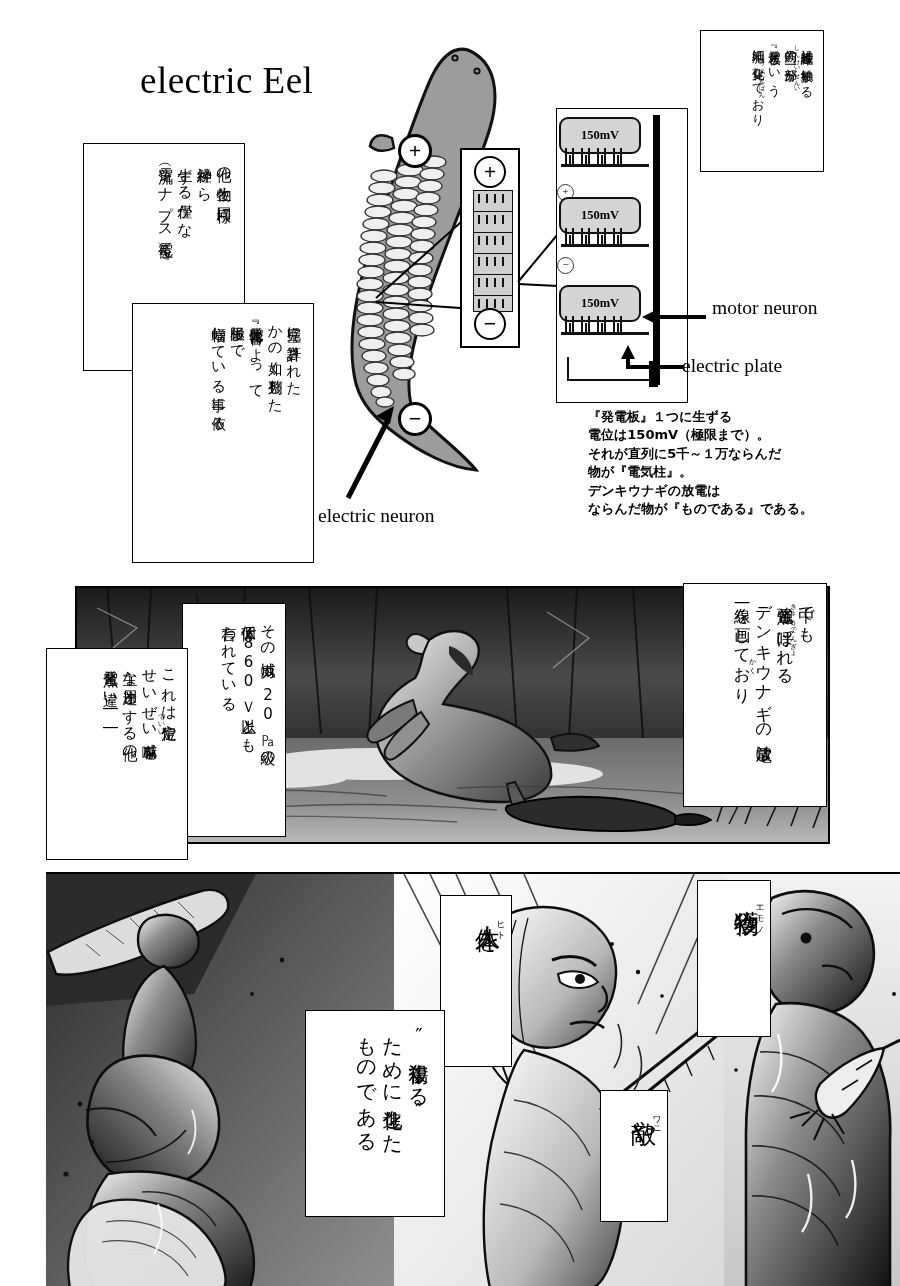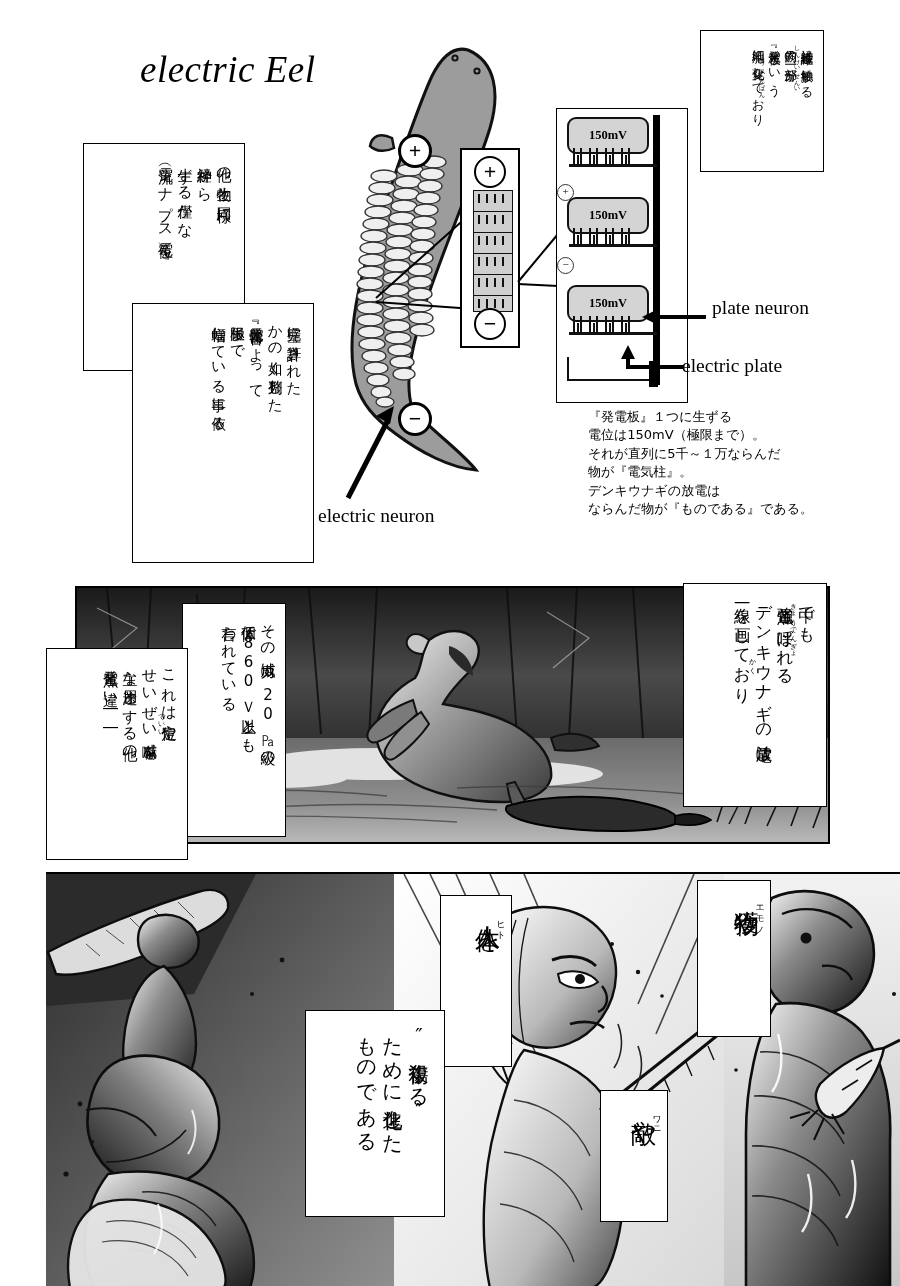--- a/index.html
+++ b/index.html
@@ -9,21 +9,21 @@
   .page{position:absolute;inset:0;background:#ffffff;}
 
   
   .abs{position:absolute;box-sizing:border-box;}
   .vtext{writing-mode:vertical-rl;text-orientation:upright;}
   .jp{font-family:"DejaVu Sans","Liberation Sans",sans-serif;}
   .serif{font-family:"Liberation Serif","DejaVu Serif",serif;}
 
   
   #panel1{left:0;top:0;width:900px;height:568px;background:#fff;}
-  #title-eel{left:140px;top:48px;font-size:37px;letter-spacing:.5px;font-style:italic;}
+  #title-eel{left:140px;top:59px;font-size:37px;letter-spacing:.5px;}
 
   
   #eel-wrap{left:300px;top:36px;width:220px;height:470px;}
 
   
   #plate-col{left:460px;top:148px;width:60px;height:200px;border:2.5px solid #000;background:#fff;}
   #plate-col .plus,#plate-col .minus{
      position:absolute;left:50%;transform:translateX(-50%);
      width:28px;height:28px;border:2.5px solid #000;border-radius:50%;background:#fff;}
   #plate-col .plus{top:6px;}
@@ -32,21 +32,21 @@
        font-size:22px;line-height:1;font-weight:bold;}
   #plate-stack{position:absolute;left:11px;top:40px;width:38px;height:120px;
        background:#cfcfcf;border:1.5px solid #111;}
   #plate-stack .row{position:relative;height:20px;border-bottom:1.5px solid #111;}
   #plate-stack .row:last-child{border-bottom:none;}
   #plate-stack .row i{position:absolute;top:3px;width:1.5px;height:9px;background:#111;}
 
   
   #schem{left:556px;top:108px;width:132px;height:295px;border:1.5px solid #000;background:#fff;}
   #bus{position:absolute;left:96px;top:6px;width:7px;height:270px;background:#000;}
-  .cell{position:absolute;left:10px;width:78px;height:60px;}
+  .cell{position:absolute;left:2px;width:78px;height:60px;}
   .cell .body{position:absolute;left:0;top:0;width:78px;height:33px;
        background:#d4d4d4;border:2px solid #111;border-radius:9px;
        display:flex;align-items:center;justify-content:center;
        font-size:12.5px;font-weight:bold;}
   .cell .comb{position:absolute;left:4px;top:31px;width:70px;height:16px;}
   .cell .comb i{position:absolute;top:0;width:5px;height:16px;
        border-left:2.5px solid #111;border-right:2.5px solid #111;border-bottom:2.5px solid #111;}
   .cell .base{position:absolute;left:2px;top:47px;width:88px;height:3px;background:#111;}
   .cell .ticks i{position:absolute;top:-9px;width:1.6px;height:9px;background:#111;}
   .minicirc{position:absolute;width:15px;height:15px;border:1.3px solid #333;border-radius:50%;
@@ -61,21 +61,21 @@
   #tb-left2{left:132px;top:303px;width:180px;height:258px;}
   #tb-right1{left:700px;top:30px;width:122px;height:140px;}
 
   .vcol{writing-mode:vertical-rl;text-orientation:upright;
         font-family:"DejaVu Sans","Liberation Sans",sans-serif;
         line-height:1.30;letter-spacing:1px;}
 
   
   #cap1{left:588px;top:408px;width:250px;
         font-family:"DejaVu Sans","Liberation Sans",sans-serif;
-        font-size:13px;font-weight:normal;line-height:1.42;}
+        font-size:13px;font-weight:bold;line-height:1.42;}
 
   
   #panel2{left:75px;top:586px;width:755px;height:258px;border:2px solid #000;overflow:hidden;}
   .art2{position:absolute;inset:0;}
   #tb-p2-right{left:683px;top:583px;width:142px;height:222px;}
   #tb-p2-a{left:182px;top:603px;width:102px;height:232px;}
   #tb-p2-b{left:46px;top:648px;width:140px;height:210px;}
   #footnote{left:186px;top:850px;width:460px;font-size:8.5px;
         font-family:"DejaVu Sans","Liberation Sans",sans-serif;
         border-top:1.2px solid #000;padding-top:1px;letter-spacing:-.2px;}
@@ -315,21 +315,21 @@
       </div>
 
       <div class="abs" style="left:10px;top:248px;width:82px;height:24px;border-left:2.5px solid #111;border-bottom:2.5px solid #111;"></div>
       <div class="abs" style="left:92px;top:252px;width:9px;height:26px;background:#000;"></div>
     </div>
 
     <svg class="abs" style="left:640px;top:305px;width:68px;height:24px">
       <path d="M66 12 L14 12" stroke="#000" stroke-width="4" fill="none"></path>
       <path d="M2 12 L18 4 L18 20 Z" fill="#000"></path>
     </svg>
-    <div class="abs lbl serif" style="left:712px;top:297px">plate neuron</div>
+    <div class="abs lbl serif" style="left:712px;top:297px">motor neuron</div>
 
     <svg class="abs" style="left:612px;top:345px;width:74px;height:28px">
       <path d="M72 22 L16 22 L16 4" stroke="#000" stroke-width="4" fill="none"></path>
       <path d="M16 0 L9 14 L23 14 Z" fill="#000"></path>
     </svg>
     <div class="abs lbl serif" style="left:682px;top:355px">electric plate</div>
 
     <svg class="abs" style="left:340px;top:398px;width:60px;height:106px">
       <path d="M8 100 L48 22" stroke="#000" stroke-width="5" fill="none"></path>
       <path d="M54 8 L36 18 L50 26 Z" fill="#000"></path>

